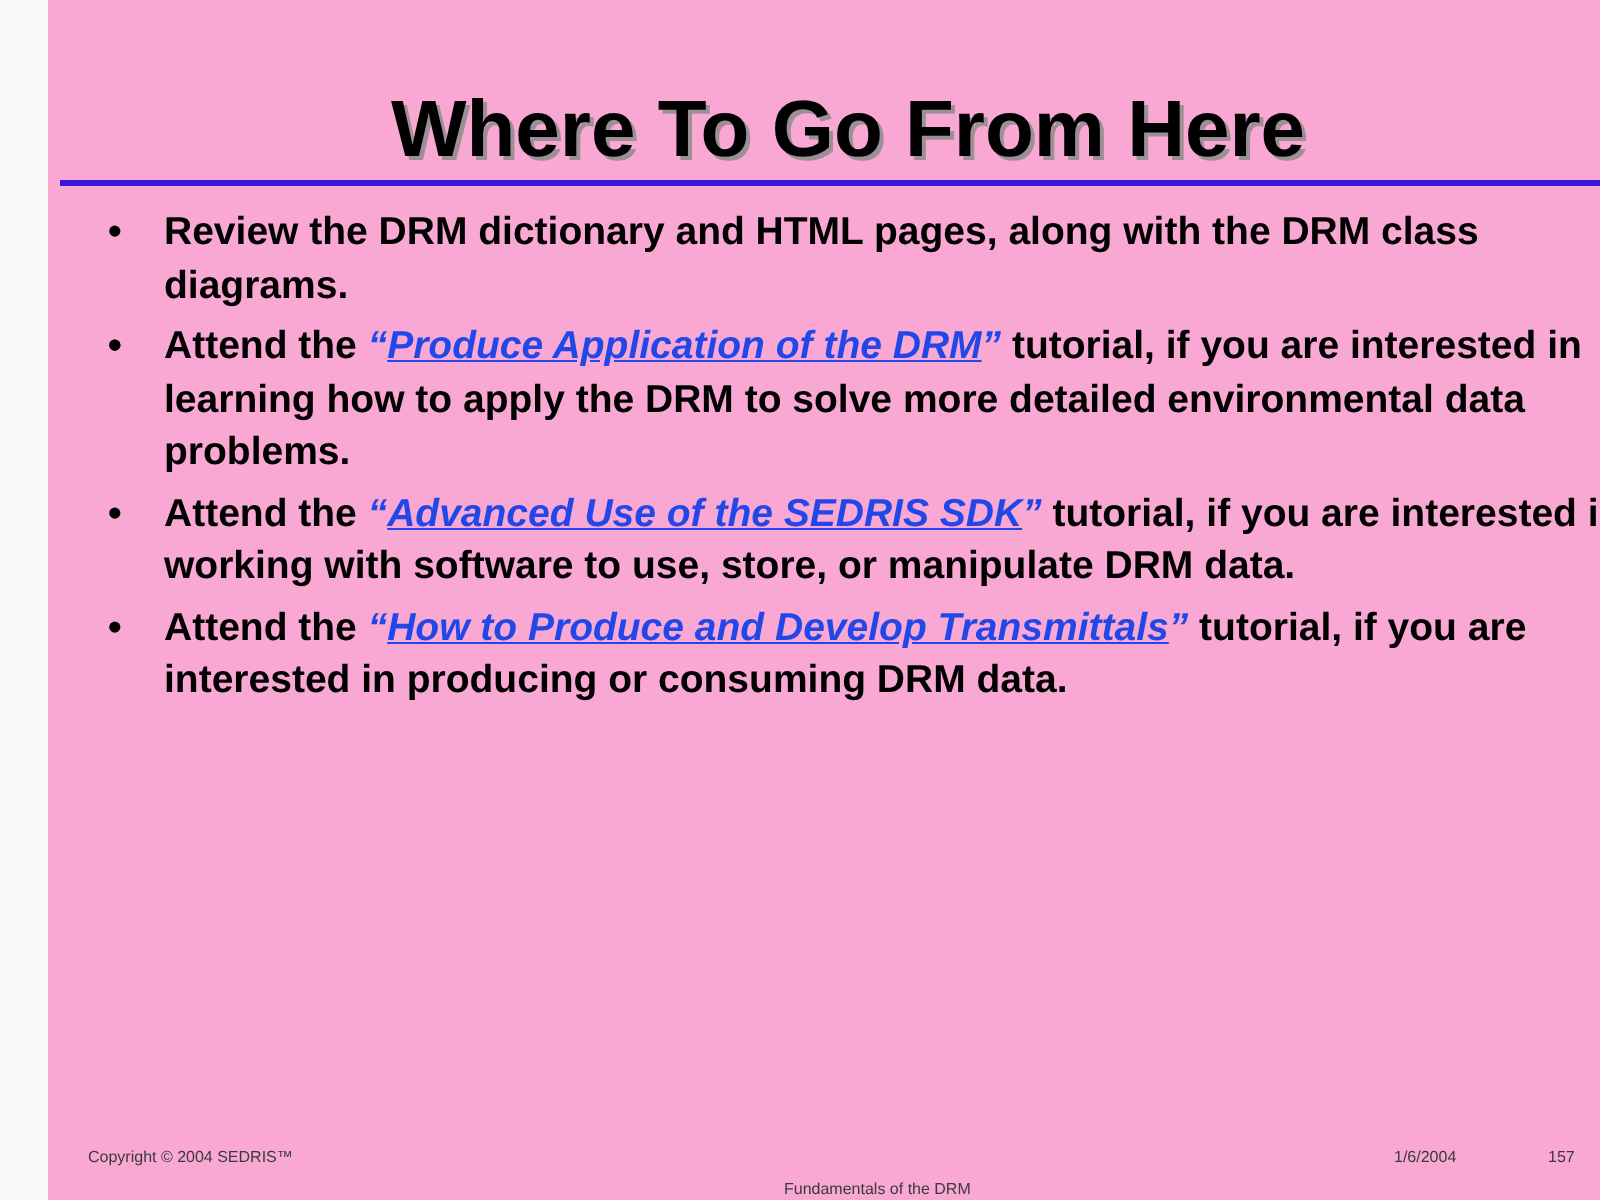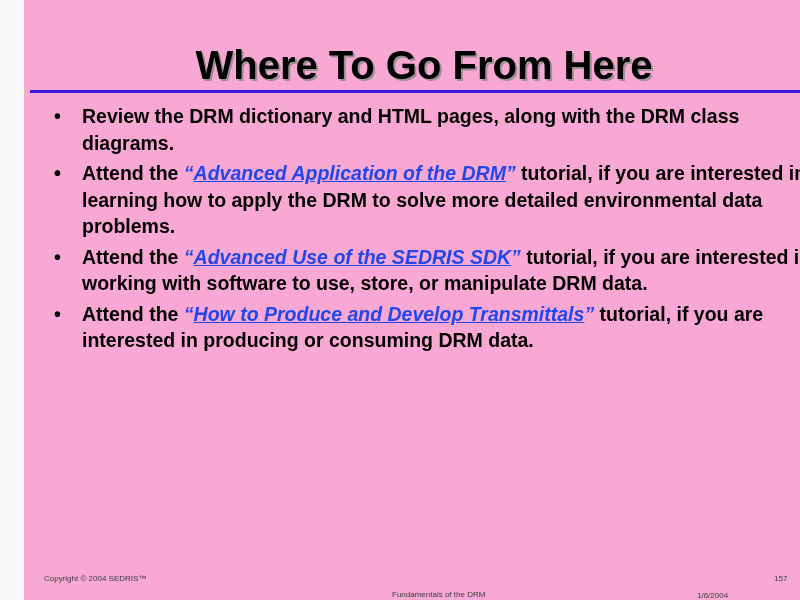--- a/index.html
+++ b/index.html
@@ -121,21 +121,21 @@
   }
   .footer-center {
     position: absolute;
     left: 368px;
     top: 18px;
     white-space: nowrap;
   }
   .footer-date {
     position: absolute;
     left: 673px;
-    top: 19px;
+    top: 2px;
     white-space: nowrap;
   }
   .footer-page {
     position: absolute;
     left: 750px;
     top: 2px;
     white-space: nowrap;
   }
 </style>
 </head>
@@ -145,21 +145,21 @@
 
   <div class="title-area">
     <h1 class="slide-title">Where To Go From Here</h1>
   </div>
 
   <div class="title-rule"></div>
 
   <ul class="body-list">
       <li class="bullet-item"><span class="bullet-mark">•</span><span class="bullet-text"><span>Review the DRM dictionary and HTML pages, along with the DRM class diagrams.</span></span></li>
       <li class="bullet-item"><span class="bullet-mark">•</span></li>
-      <li class="bullet-item"><span class="bullet-mark">•</span><span class="bullet-text"><span>Attend the </span><span class="lnk-quote">“</span><span class="lnk">Advanced Application of the DRM</span><span class="lnk-quote">”</span><span> tutorial, if you are interested in learning how to apply the DRM to solve more detailed environmental data problems.</span></span></li>
+      <li class="bullet-item"><span class="bullet-mark">•</span><span class="bullet-text"><span>Attend the </span><span class="lnk-quote">“</span><span class="lnk">Produce Application of the DRM</span><span class="lnk-quote">”</span><span> tutorial, if you are interested in learning how to apply the DRM to solve more detailed environmental data problems.</span></span></li>
       <li class="bullet-item"><span class="bullet-mark">•</span><span class="bullet-text"><span>Attend the </span><span class="lnk-quote">“</span><span class="lnk">Advanced Use of the SEDRIS SDK</span><span class="lnk-quote">”</span><span> tutorial, if you are interested in working with software to use, store, or manipulate DRM data.</span></span></li>
       <li class="bullet-item"><span class="bullet-mark">•</span><span class="bullet-text"><span>Attend the </span><span class="lnk-quote">“</span><span class="lnk">How to Produce and Develop Transmittals</span><span class="lnk-quote">”</span><span> tutorial, if you are interested in producing or consuming DRM data.</span></span></li>
     </ul>
 
   <div class="footer">
     <span class="footer-copyright">Copyright © 2004 SEDRIS™</span>
     <span class="footer-center">Fundamentals of the DRM</span>
     <span class="footer-date">1/6/2004</span>
     <span class="footer-page">157</span>
   </div>

